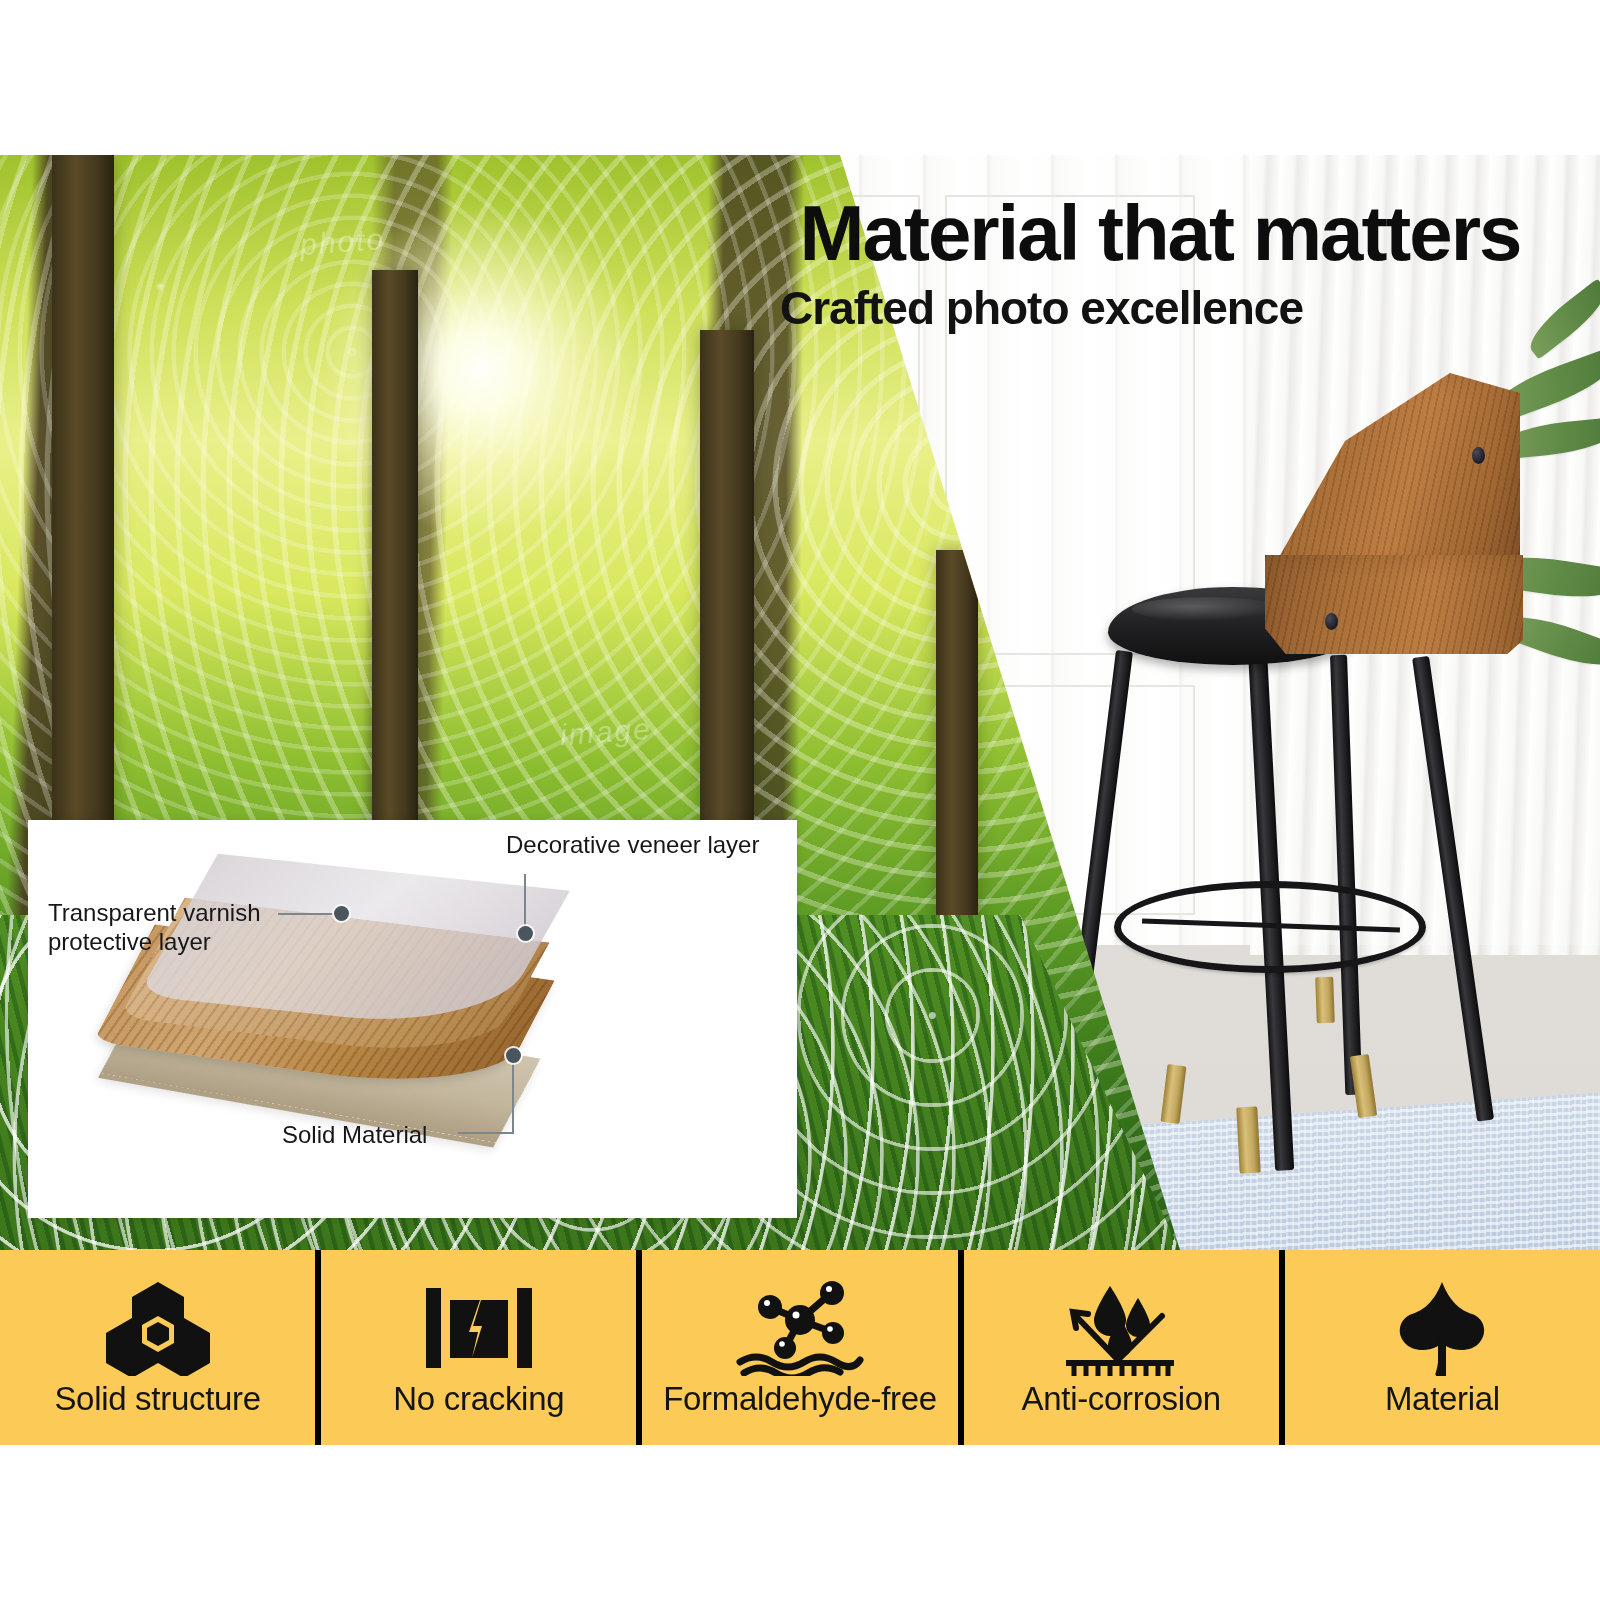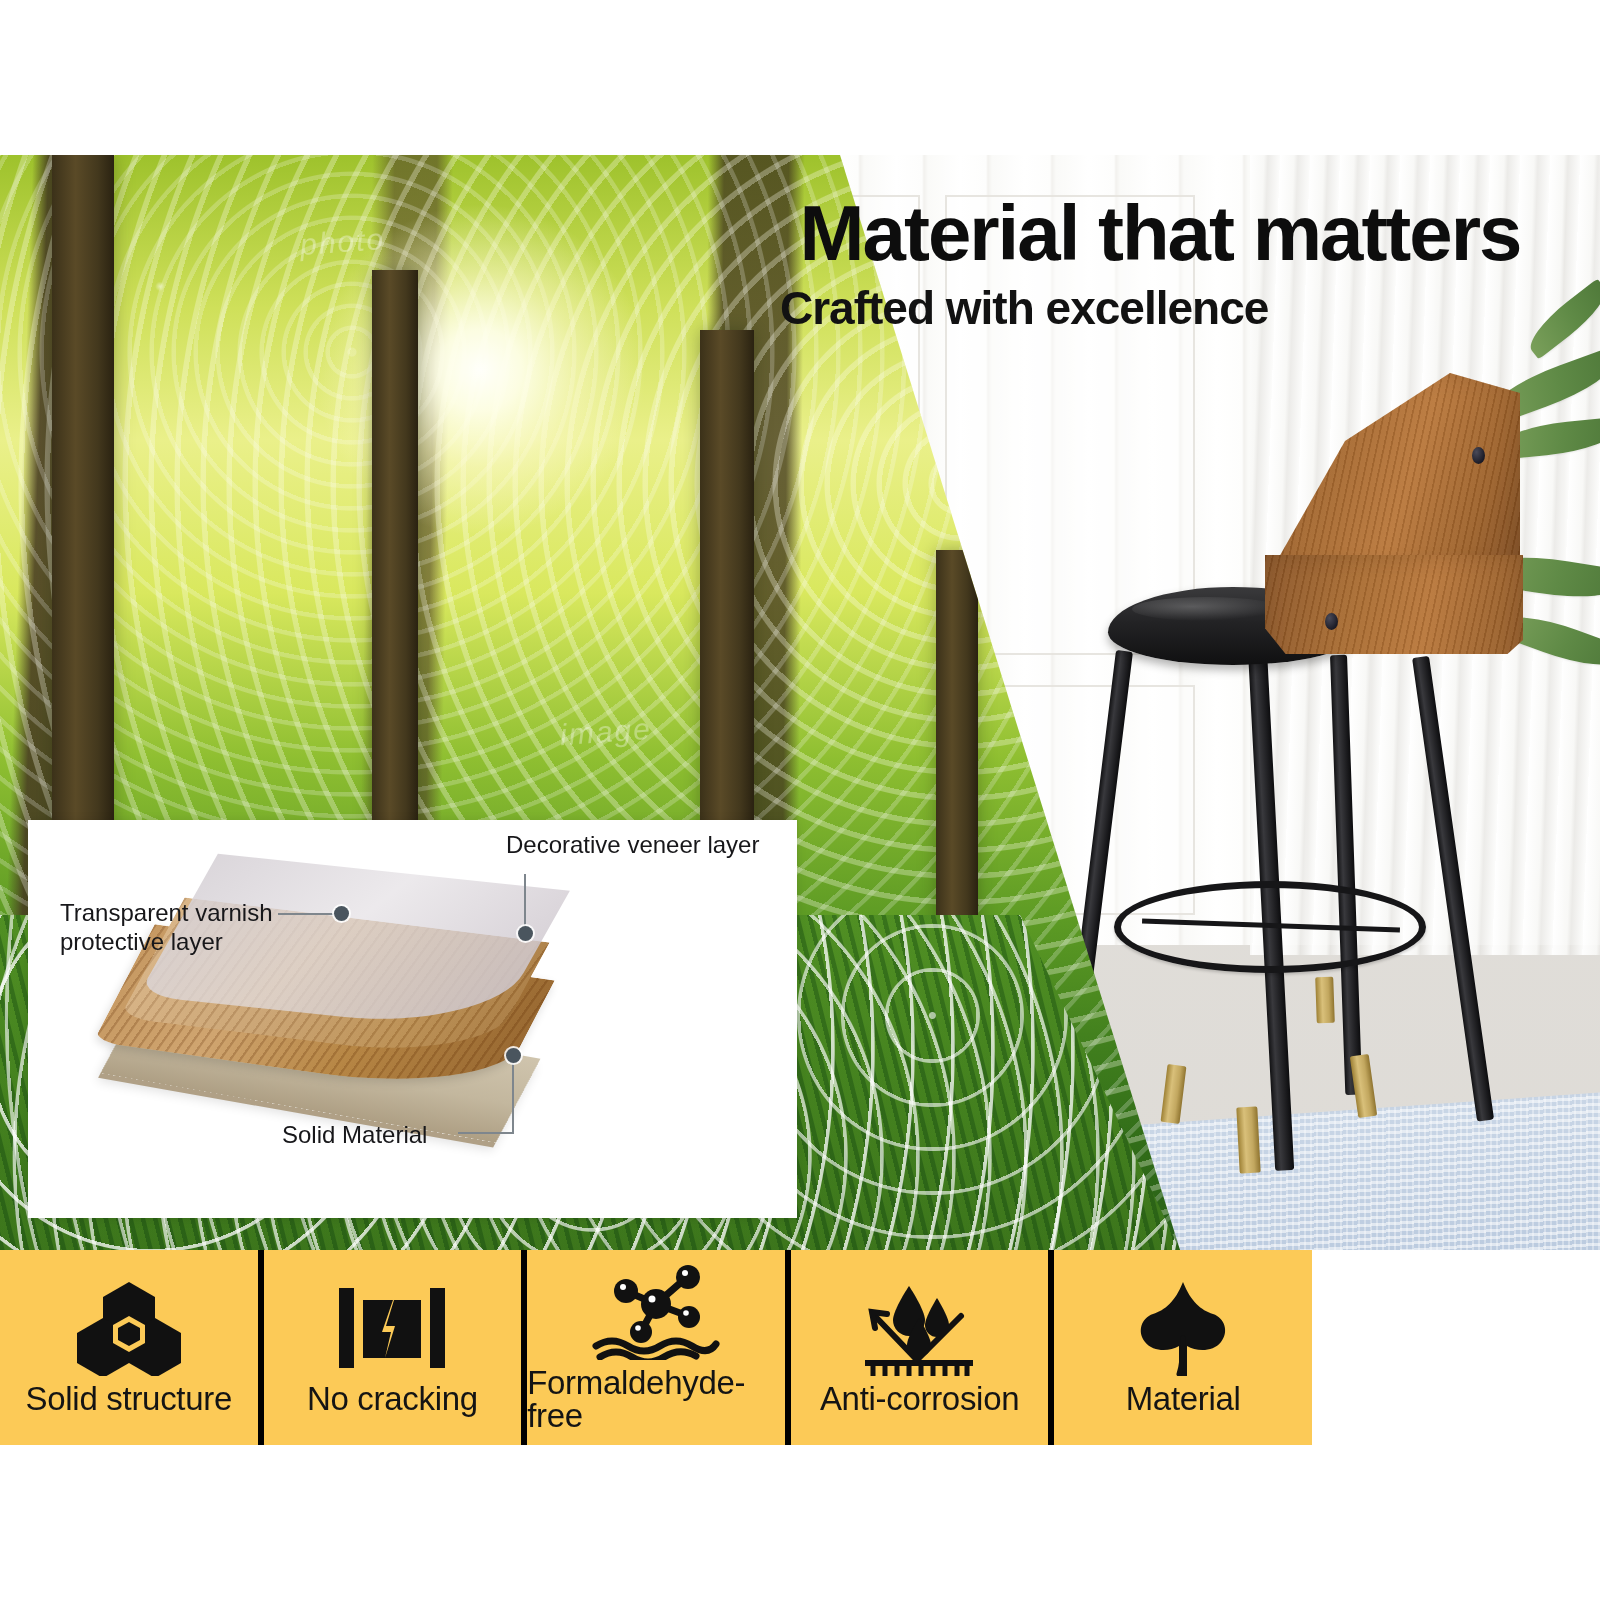--- a/index.html
+++ b/index.html
@@ -240,21 +240,21 @@
   }
   .clabel {
     position:absolute; font-size:24px; color:#17171a; line-height:1.22;
     white-space:nowrap;
   }
   .cline { position:absolute; background:#7e868d; }
 
   
   #features {
     position:absolute; left:0; top:1250px;
-    width:1312px; height:195px;
+    width:1600px; height:195px;
     display:flex; background:#000000;
   }
   .feat {
     position:relative; flex:1 1 0;
     background:#fcca57;
     display:flex; flex-direction:column;
     align-items:center; justify-content:center;
     gap:6px;
   }
   .feat + .feat { margin-left:6px; }
@@ -323,32 +323,32 @@
       <div class="forest-trunk" style="left:372px; width:46px; height:980px;"></div>
       <div class="forest-trunk" style="left:700px; width:54px; height:920px;"></div>
       <div class="forest-trunk" style="left:936px; width:42px; height:700px;"></div>
       <div class="forest-floor"></div>
       <div class="wm" style="left:300px; top:70px;">photo</div>
       <div class="wm" style="left:560px; top:560px;">image</div>
     </div>
 
     <div id="headings">
       <div class="h1">Material that matters</div>
-      <div class="h2">Crafted with excellence</div>
+      <div class="h2">Crafted photo excellence</div>
     </div>
 
     <div id="inset">
       <div class="dia">
 
         <div class="slab"></div>
         <div class="veneer"></div>
         <div class="veneer2"></div>
         <div class="varnish"></div>
 
-        <div class="clabel" style="left:32px; top:78px;">
+        <div class="clabel" style="left:20px; top:78px;">
           <span>Transparent varnish</span><br>
           <span>protective layer</span>
         </div>
         <div class="cline" style="left:250px; top:93px; width:56px; height:2px;"></div>
         <div class="cdot" style="left:306px; top:86px;"></div>
 
         <div class="clabel" style="left:478px; top:10px;">
           <span>Decorative veneer layer</span>
         </div>
         <div class="cline" style="left:496px; top:54px; width:2px; height:54px;"></div>

